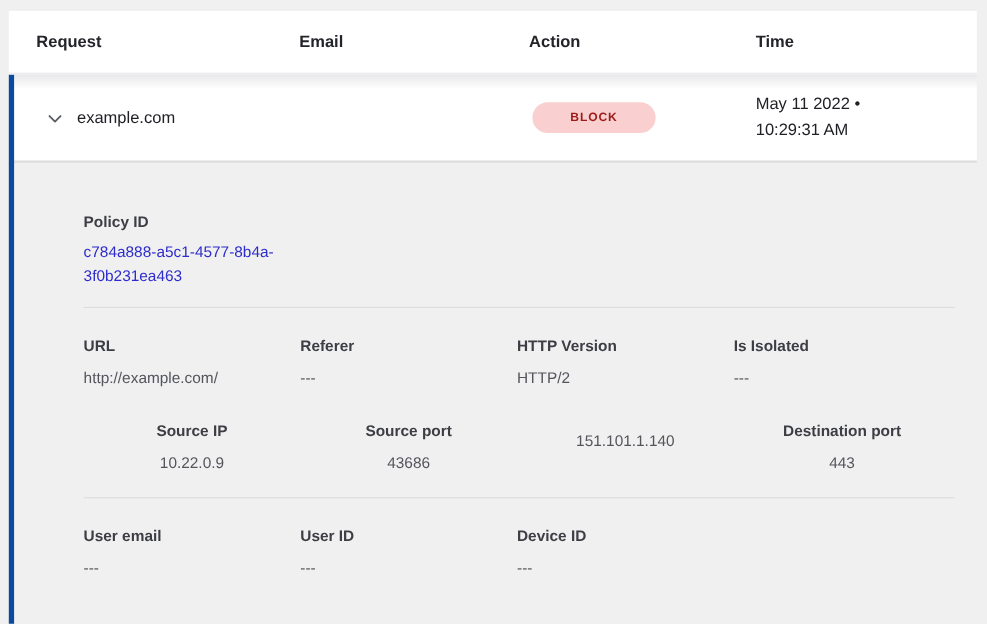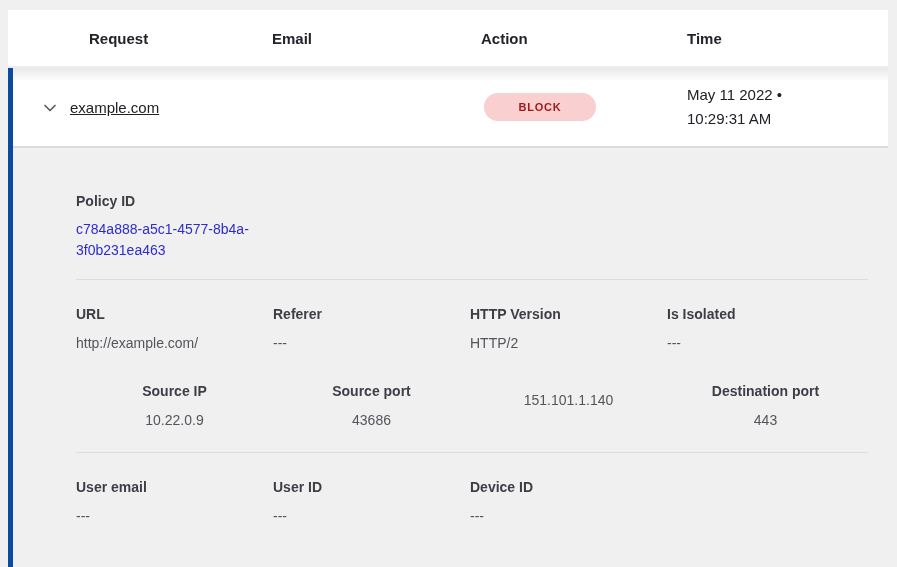--- a/index.html
+++ b/index.html
@@ -21,21 +21,21 @@
   .table-header {
     height: 58px;
     background: #ffffff;
     display: flex;
     align-items: center;
     font-size: 15px;
     font-weight: 700;
     color: var(--header-text, #232429);
     border-bottom: 2px solid #ededee;
   }
-  .th-request { width: 264px; padding-left: 81px; }
+  .th-request { width: 264px; padding-left: 25px; }
   .th-email   { width: 209px; }
   .th-action  { width: 206px; }
   .th-time    { flex: 1; }
 
   
   .expand-wrap {
     border-left: 5px solid var(--accent-border, #0b4a9d);
   }
   .table-row {
     height: 80px;
@@ -45,21 +45,20 @@
     font-size: 15px;
     color: var(--row-text, #202126);
     border-bottom: 2px solid #dcdcde;
     cursor: pointer;
   }
   .td-request {
     width: 259px;
     padding-left: 29px;
     display: flex;
     align-items: flex-end;
-    text-decoration: underline;
   }
   .chevron-btn {
     width: 16px;
     height: 16px;
     margin-right: 12px;
     display: inline-flex;
     align-items: center;
     justify-content: center;
     cursor: pointer;
     flex: none;

